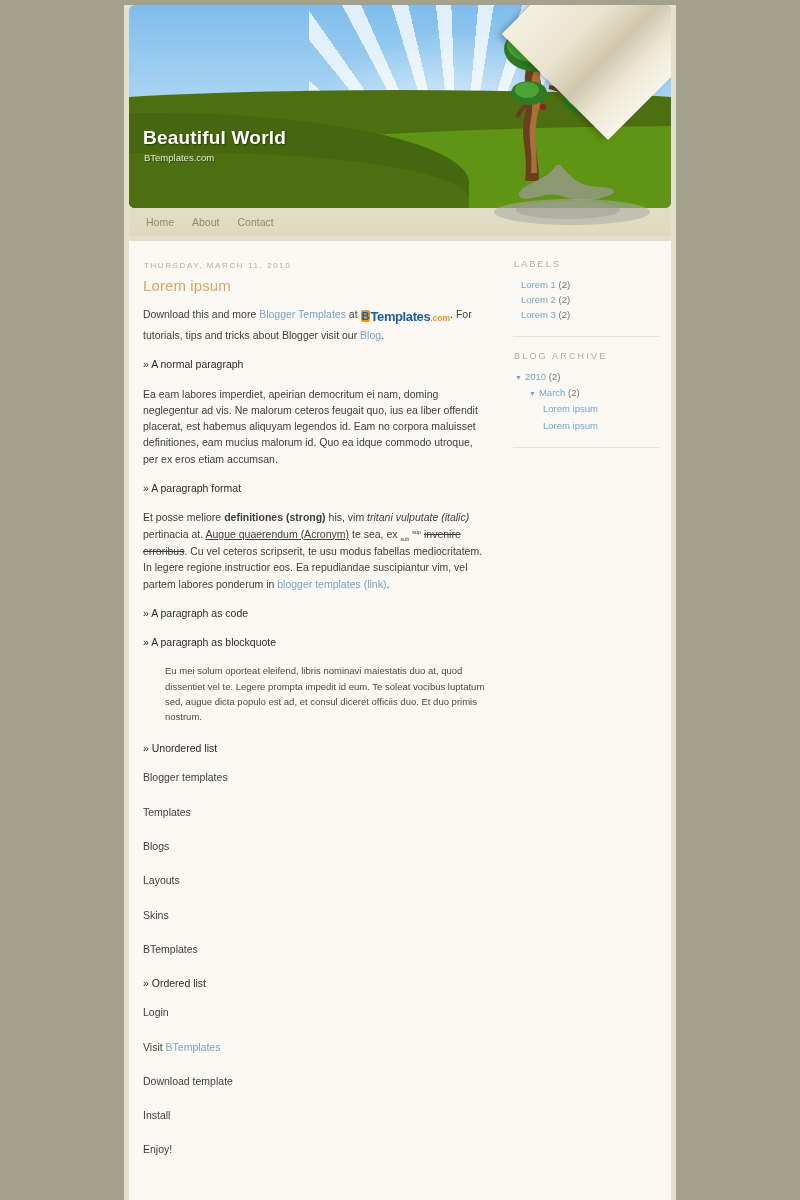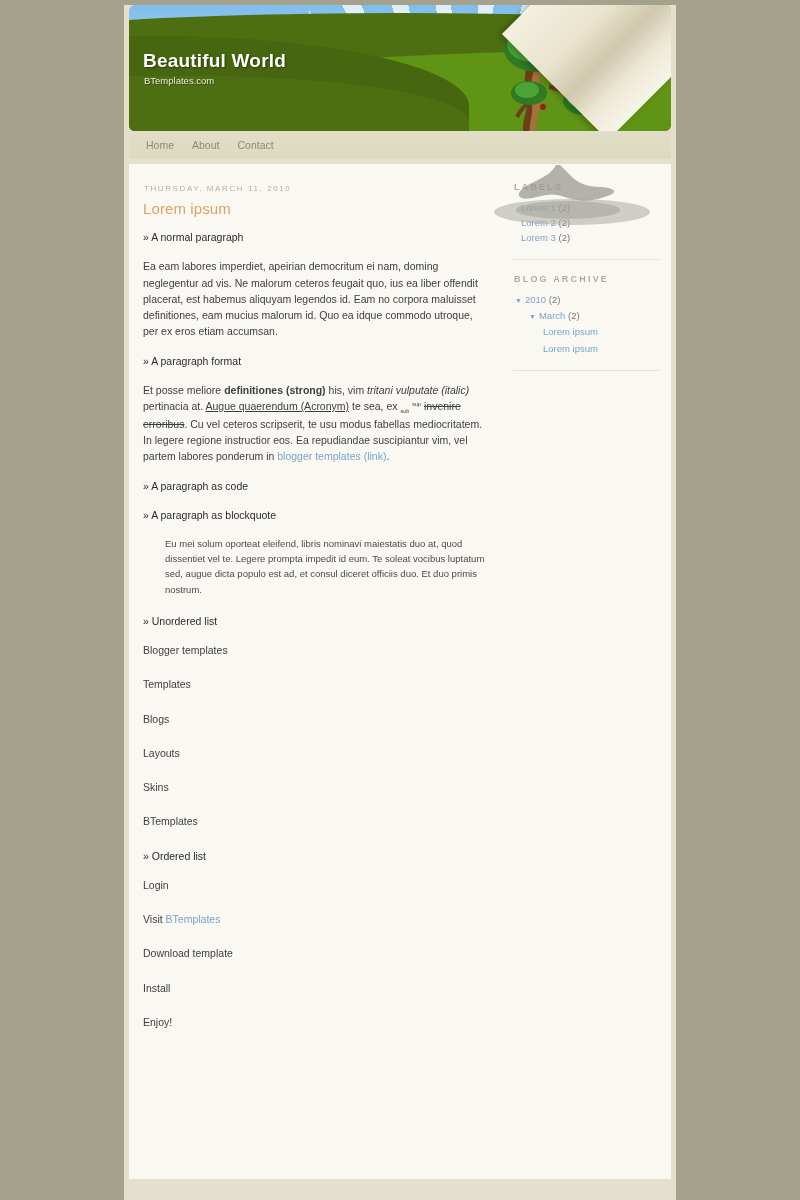--- a/index.html
+++ b/index.html
@@ -16,21 +16,21 @@
     width:552px;
     margin:0 auto;
     background:#e4e0cd;
     min-height:1200px;
     position:relative;
   }
 
   
   #header-banner {
     position:relative;
-    height:126px;
+    height:203px;
     margin:5px 5px 0 5px;
     border-radius:6px;
     overflow:hidden;
     background:linear-gradient(#7fbdec 0%, #a8d4f3 45%, #c9e4f8 70%, #dff0fc 100%);
   }
   
   #sun-rays {
     position:absolute; left:180px; top:-80px; width:300px; height:300px;
     background:
       radial-gradient(circle at 50% 100%, rgba(255,255,255,.95) 0%, rgba(255,255,255,.75) 22%, rgba(255,255,255,0) 58%),
@@ -165,21 +165,21 @@
     color:#1a5fa8; font-weight:bold; font-size:13px; letter-spacing:-.4px;
   }
   .bt-logo .bt-com { color:#f6921e; font-weight:bold; font-size:8.5px; }
 
   sub, sup { font-size:5.5px; }
 
   
   .sb-section { margin-bottom:16px; }
   .sb-title {
     font-size:9px; letter-spacing:2.2px; color:#b0ac9c;
-    text-transform:uppercase; margin:0 0 10px 1px; font-weight:bold;
+    text-transform:uppercase; margin:0 0 10px 1px; font-weight:normal;
   }
   .sb-list { list-style:none; margin:0; padding:0; }
   .sb-list li { margin:0 0 4px 0; font-size:9.5px; color:#777;padding-left:8px; }
   .sb-list li a { color:#7ba3c9; text-decoration:none; }
   .sb-sep { height:1px; background:#e6e2d6; margin:16px 0 14px 0; }
   .arch-row { font-size:9.5px; color:#777; margin:0 0 5px 0; }
   .arch-row .tri { color:#7ba3c9; font-size:7px; margin-right:3px; }
   .arch-l1 { padding-left:2px; }
   .arch-l2 { padding-left:16px; }
   .arch-l3 { padding-left:30px; margin-bottom:6px; }
@@ -238,20 +238,21 @@
 
   <div id="content-wrap">
 
     <div id="main-column">
 
       <div class="post-date">THURSDAY, MARCH 11, 2010</div>
       <h2 class="post-title">Lorem ipsum</h2>
 
       <div class="post-body">
 
+        <p><span>Download this and more </span><a href="#">Blogger Templates</a><span> at </span><span class="bt-logo"><span class="bt-b">B</span><span class="bt-word">Templates</span><span class="bt-com">.com</span></span><span>. For tutorials, tips and tricks about Blogger visit our </span><a href="#">Blog</a><span>.</span></p>
 
         <h3 class="section-head"><span class="chev">»</span> <span>A normal paragraph</span></h3>
         <p>Ea eam labores imperdiet, apeirian democritum ei nam, doming neglegentur ad vis. Ne malorum ceteros feugait quo, ius ea liber offendit placerat, est habemus aliquyam legendos id. Eam no corpora maluisset definitiones, eam mucius malorum id. Quo ea idque commodo utroque, per ex eros etiam accumsan.</p>
 
         <h3 class="section-head"><span class="chev">»</span> <span>A paragraph format</span></h3>
         <p><span>Et posse meliore </span><strong>definitiones (strong)</strong><span> his, vim </span><em>tritani vulputate (italic)</em><span> pertinacia at. </span><abbr style="text-decoration:underline">Augue quaerendum (Acronym)</abbr><span> te sea, ex </span><sub>sub</sub><span> </span><sup>sup</sup><span> </span><del>invenire erroribus</del><span>. Cu vel ceteros scripserit, te usu modus fabellas mediocritatem. In legere regione instructior eos. Ea repudiandae suscipiantur vim, vel partem labores ponderum in </span><a href="#">blogger templates (link)</a><span>.</span></p>
 
         <h3 class="section-head"><span class="chev">»</span> <span>A paragraph as code</span></h3>
 
         <h3 class="section-head"><span class="chev">»</span> <span>A paragraph as blockquote</span></h3>

